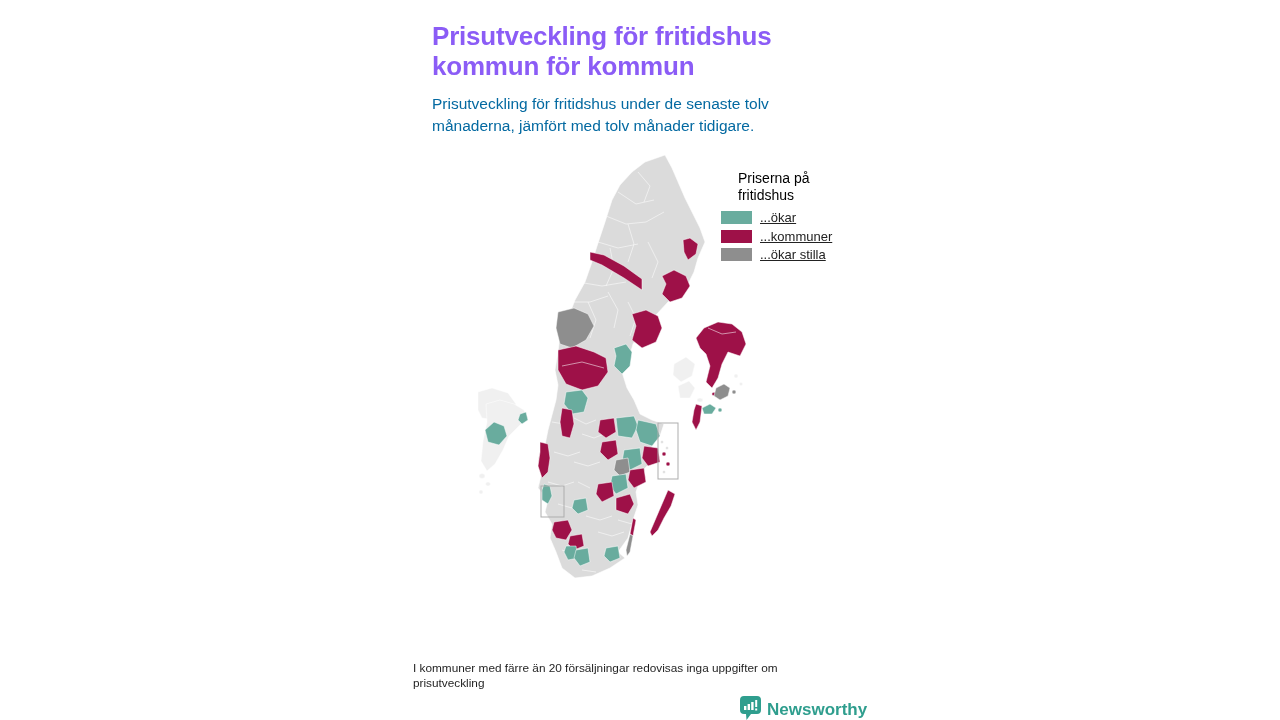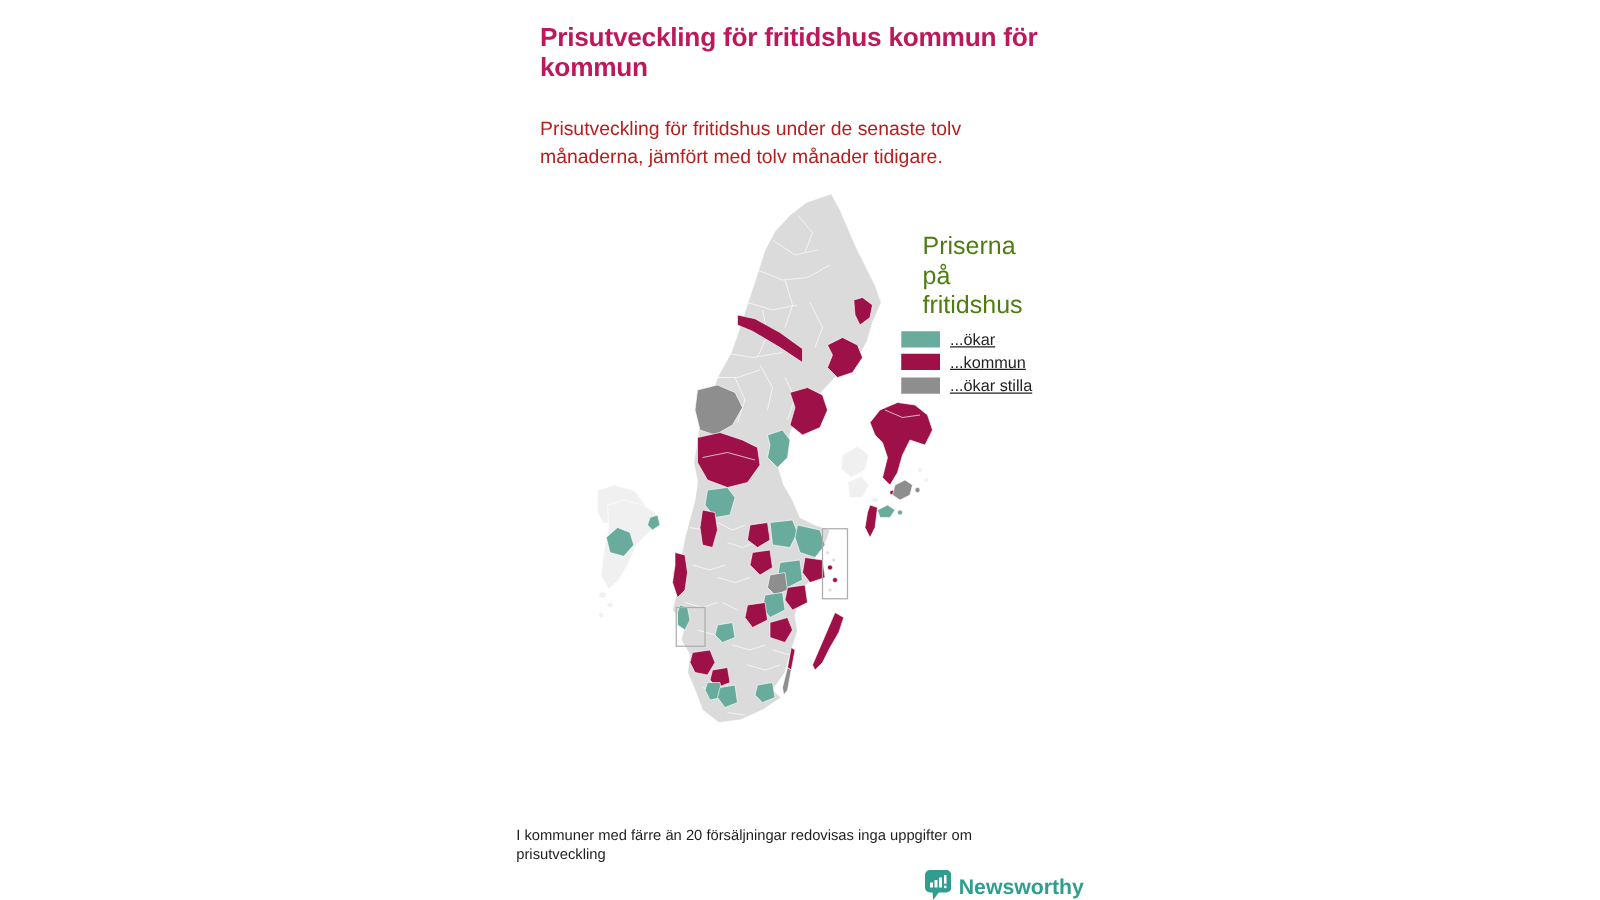--- a/index.html
+++ b/index.html
@@ -2,29 +2,29 @@
 <html style="--increase: #69AC9E; --decrease: #9E1148; --still: #8E8E8E; --no_data: #DBDBDB; --neighbor: #F0F0F0; --inset_border: #ADADAD; --brand: #2F9E8E;"><head>
 <meta charset="utf-8">
 <style>
   html,body{margin:0;padding:0;}
   body{
     width:1280px;height:720px;background:#ffffff;position:relative;overflow:hidden;
     font-family:"Liberation Sans", sans-serif;color:#1b1b1b;
   }
   .title{
     position:absolute;left:432px;top:5px;width:424px;
-    font-size:21px;font-weight:700;line-height:1.14;letter-spacing:-0.2px;color:#be185d;
+    font-size:26px;font-weight:700;line-height:1.14;letter-spacing:-0.2px;color:#8b5cf6;
   }
   .subtitle{
     position:absolute;left:432px;top:77px;width:380px;
-    font-size:15.5px;line-height:1.45;color:#b91c1c;font-weight:400;
+    font-size:15.5px;line-height:1.45;color:#0369a1;font-weight:400;
   }
   .map{position:absolute;left:478px;top:152px;width:280px;height:490px;}
   .legend{position:absolute;left:721px;top:170px;width:150px;}
-  .legend-title{font-size:20px;line-height:1.18;color:#4d7c0f;margin:16px 0 8px 17px;width:92px;}
+  .legend-title{font-size:14px;line-height:1.18;color:#000000;margin:0 0 8px 17px;width:92px;}
   .legend-row{display:flex;align-items:center;height:13px;margin-bottom:5.5px;}
   .swatch{width:31px;height:13px;margin-right:8px;flex:0 0 auto;}
   .legend-label{font-size:13px;color:#222;white-space:nowrap;text-decoration:underline;}
   .footnote{
     position:absolute;left:413px;top:649px;width:386px;
     font-size:11.8px;line-height:1.32;color:#1f1f1f;
   }
   .brand{position:absolute;left:740px;top:696px;display:flex;align-items:flex-end;gap:6px;}
   .brand-name{font-size:17px;font-weight:600;color:var(--brand,#2f9e8e);}
   
@@ -155,21 +155,21 @@
   </div>
 
   <div class="legend">
     <div class="legend-title">Priserna på fritidshus</div>
     <div class="legend-row">
       <span class="swatch inc"></span>
       <span class="legend-label">...ökar</span>
     </div>
     <div class="legend-row">
       <span class="swatch dec"></span>
-      <span class="legend-label">...kommun</span>
+      <span class="legend-label">...kommuner</span>
     </div>
     <div class="legend-row">
       <span class="swatch still"></span>
       <span class="legend-label">...ökar stilla</span>
     </div>
   </div>
 
   <p class="footnote">I kommuner med färre än 20 försäljningar redovisas inga uppgifter om prisutveckling</p>
 
   <div class="brand">

